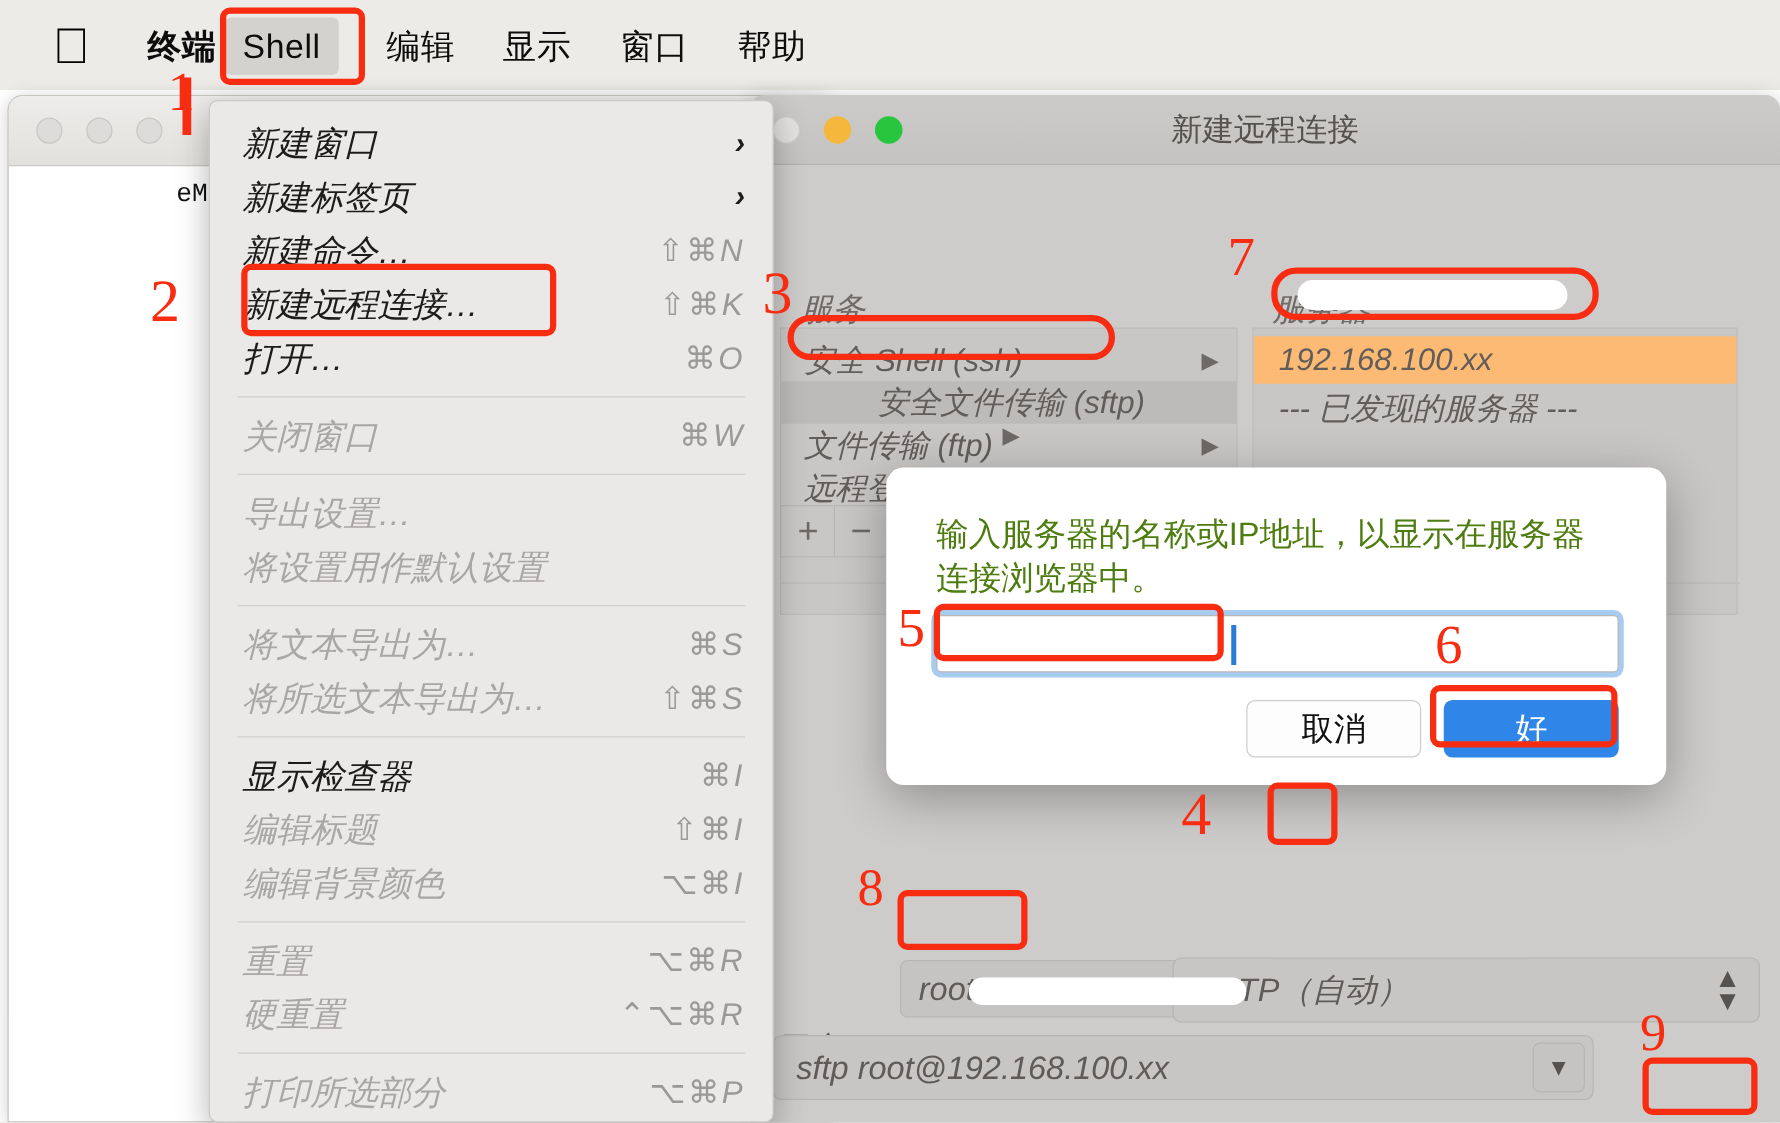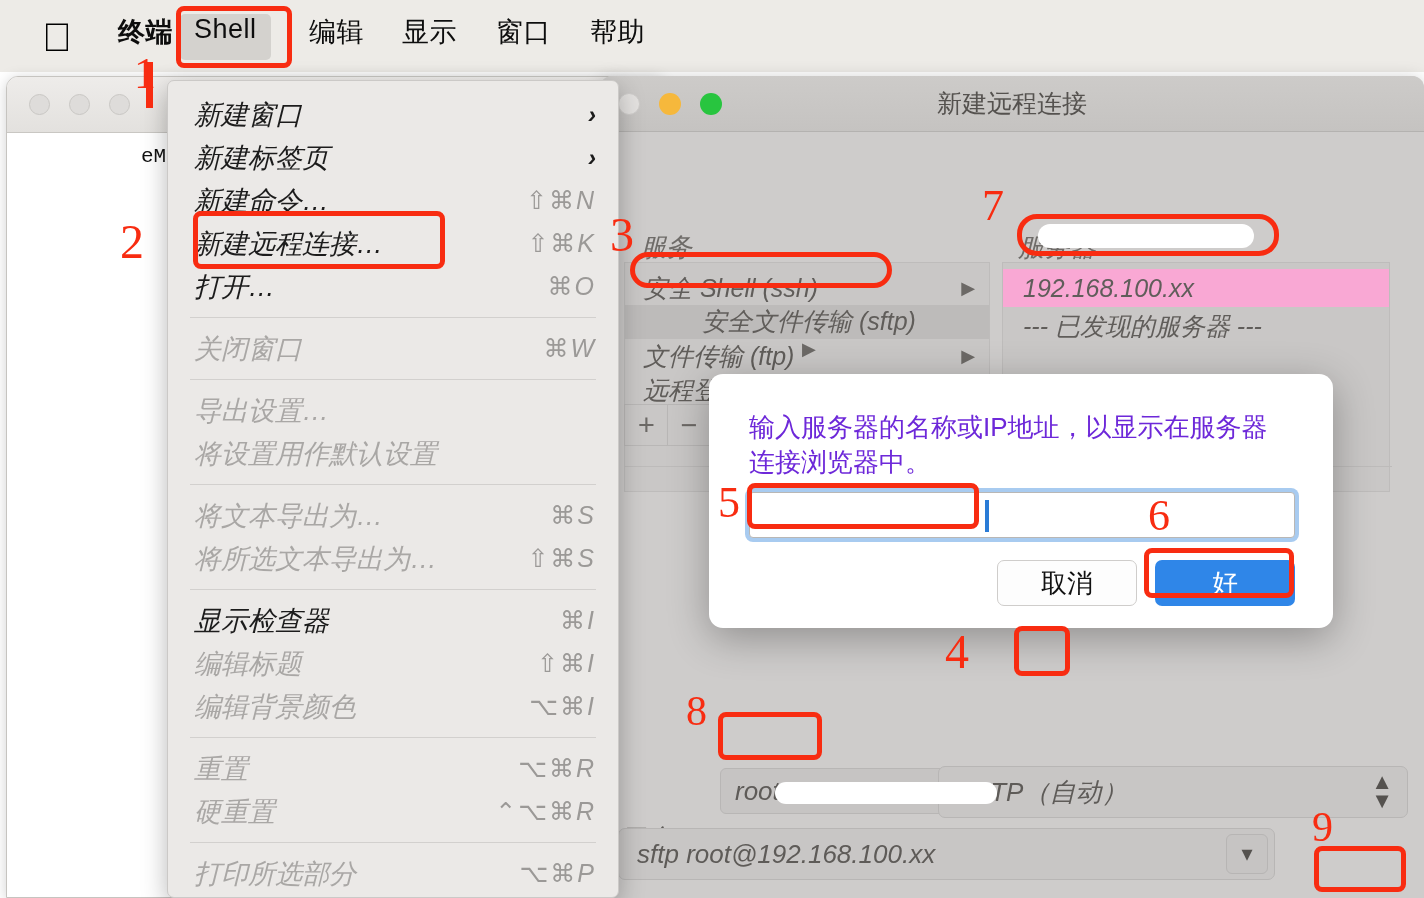--- a/index.html
+++ b/index.html
@@ -18,21 +18,21 @@
     display: flex; align-items: center;
   }
   .apple-logo {
     position: absolute; left: 40px; top: 18px;
     width: 34px; height: 38px; color: #000;
     display: flex; align-items: center; justify-content: center;
     font-size: 40px; line-height: 1;
   }
   .mb-item {
     position: absolute; top: 14px; height: 46px;
-    display: flex; justify-content: center;
+    display: flex; align-items: center; justify-content: center;
     font-size: 27px; color: #0d0d0d; padding: 0 14px;
     letter-spacing: 0.5px;
   }
   .mb-item.bold { font-weight: bold; }
   .mb-item.active { background: #d4d2ce; border-radius: 5px; }
 
   
   .term-window {
     position: absolute; left: 6px; top: 76px;
     width: 660px; height: 822px;
@@ -96,21 +96,21 @@
   .list-row {
     display: flex; align-items: center; justify-content: space-between;
     height: 34px; padding: 0 14px 0 18px;
     font-size: 25px; color: #605d5a; white-space: nowrap;
   }
   .list-row.sel { background: #bdbbba; flex-direction: column; }
   .tri { font-size: 18px; color: #6c6966; }
 
   .srv-row { height: 38px; display: flex; align-items: center; padding-left: 20px;
              font-size: 25px; color: #605d5a; white-space: nowrap; }
-  .srv-row.sel { background: #f9a8d4; }
+  .srv-row.sel { background: #fdba74; }
 
   .plusminus {
     position: absolute; display: flex;
   }
   .pm-btn {
     width: 43px; height: 42px;
     background: #c9c7c6; border: 1px solid #b9b7b6;
     display: flex; align-items: center; justify-content: center;
     font-size: 29px; color: #6c6966;
   }
@@ -165,21 +165,21 @@
   .mi-sep { height: 1px; background: #d2d0ce; margin: 9px 22px; }
 
   
   .modal {
     position: absolute; left: 709px; top: 374px;
     width: 624px; height: 254px;
     background: #ffffff; border-radius: 14px;
     box-shadow: 0 10px 40px rgba(0,0,0,0.3);
     padding: 36px 40px 0 40px;
   }
-  .modal-text { font-size: 26px; color: #6d28d9; line-height: 1.36; }
+  .modal-text { font-size: 26px; color: #4d7c0f; line-height: 1.36; }
   .modal-input {
     position: absolute; left: 40px; top: 118px; width: 546px; height: 46px;
     background: #ffffff; border: 1px solid #b9b7b5; border-radius: 4px;
     box-shadow: 0 0 0 4px #a8cbf0;
     display: flex; align-items: center; padding-left: 14px;
   }
   .caret { position: absolute; left: 235px; top: 7px; width: 4px; height: 32px; background: #2a7bd6; }
   .modal-btns { position: absolute; right: 38px; top: 186px; display: flex; gap: 18px; }
   .btn {
     height: 46px; border-radius: 7px; display: flex; align-items: center; justify-content: center;

